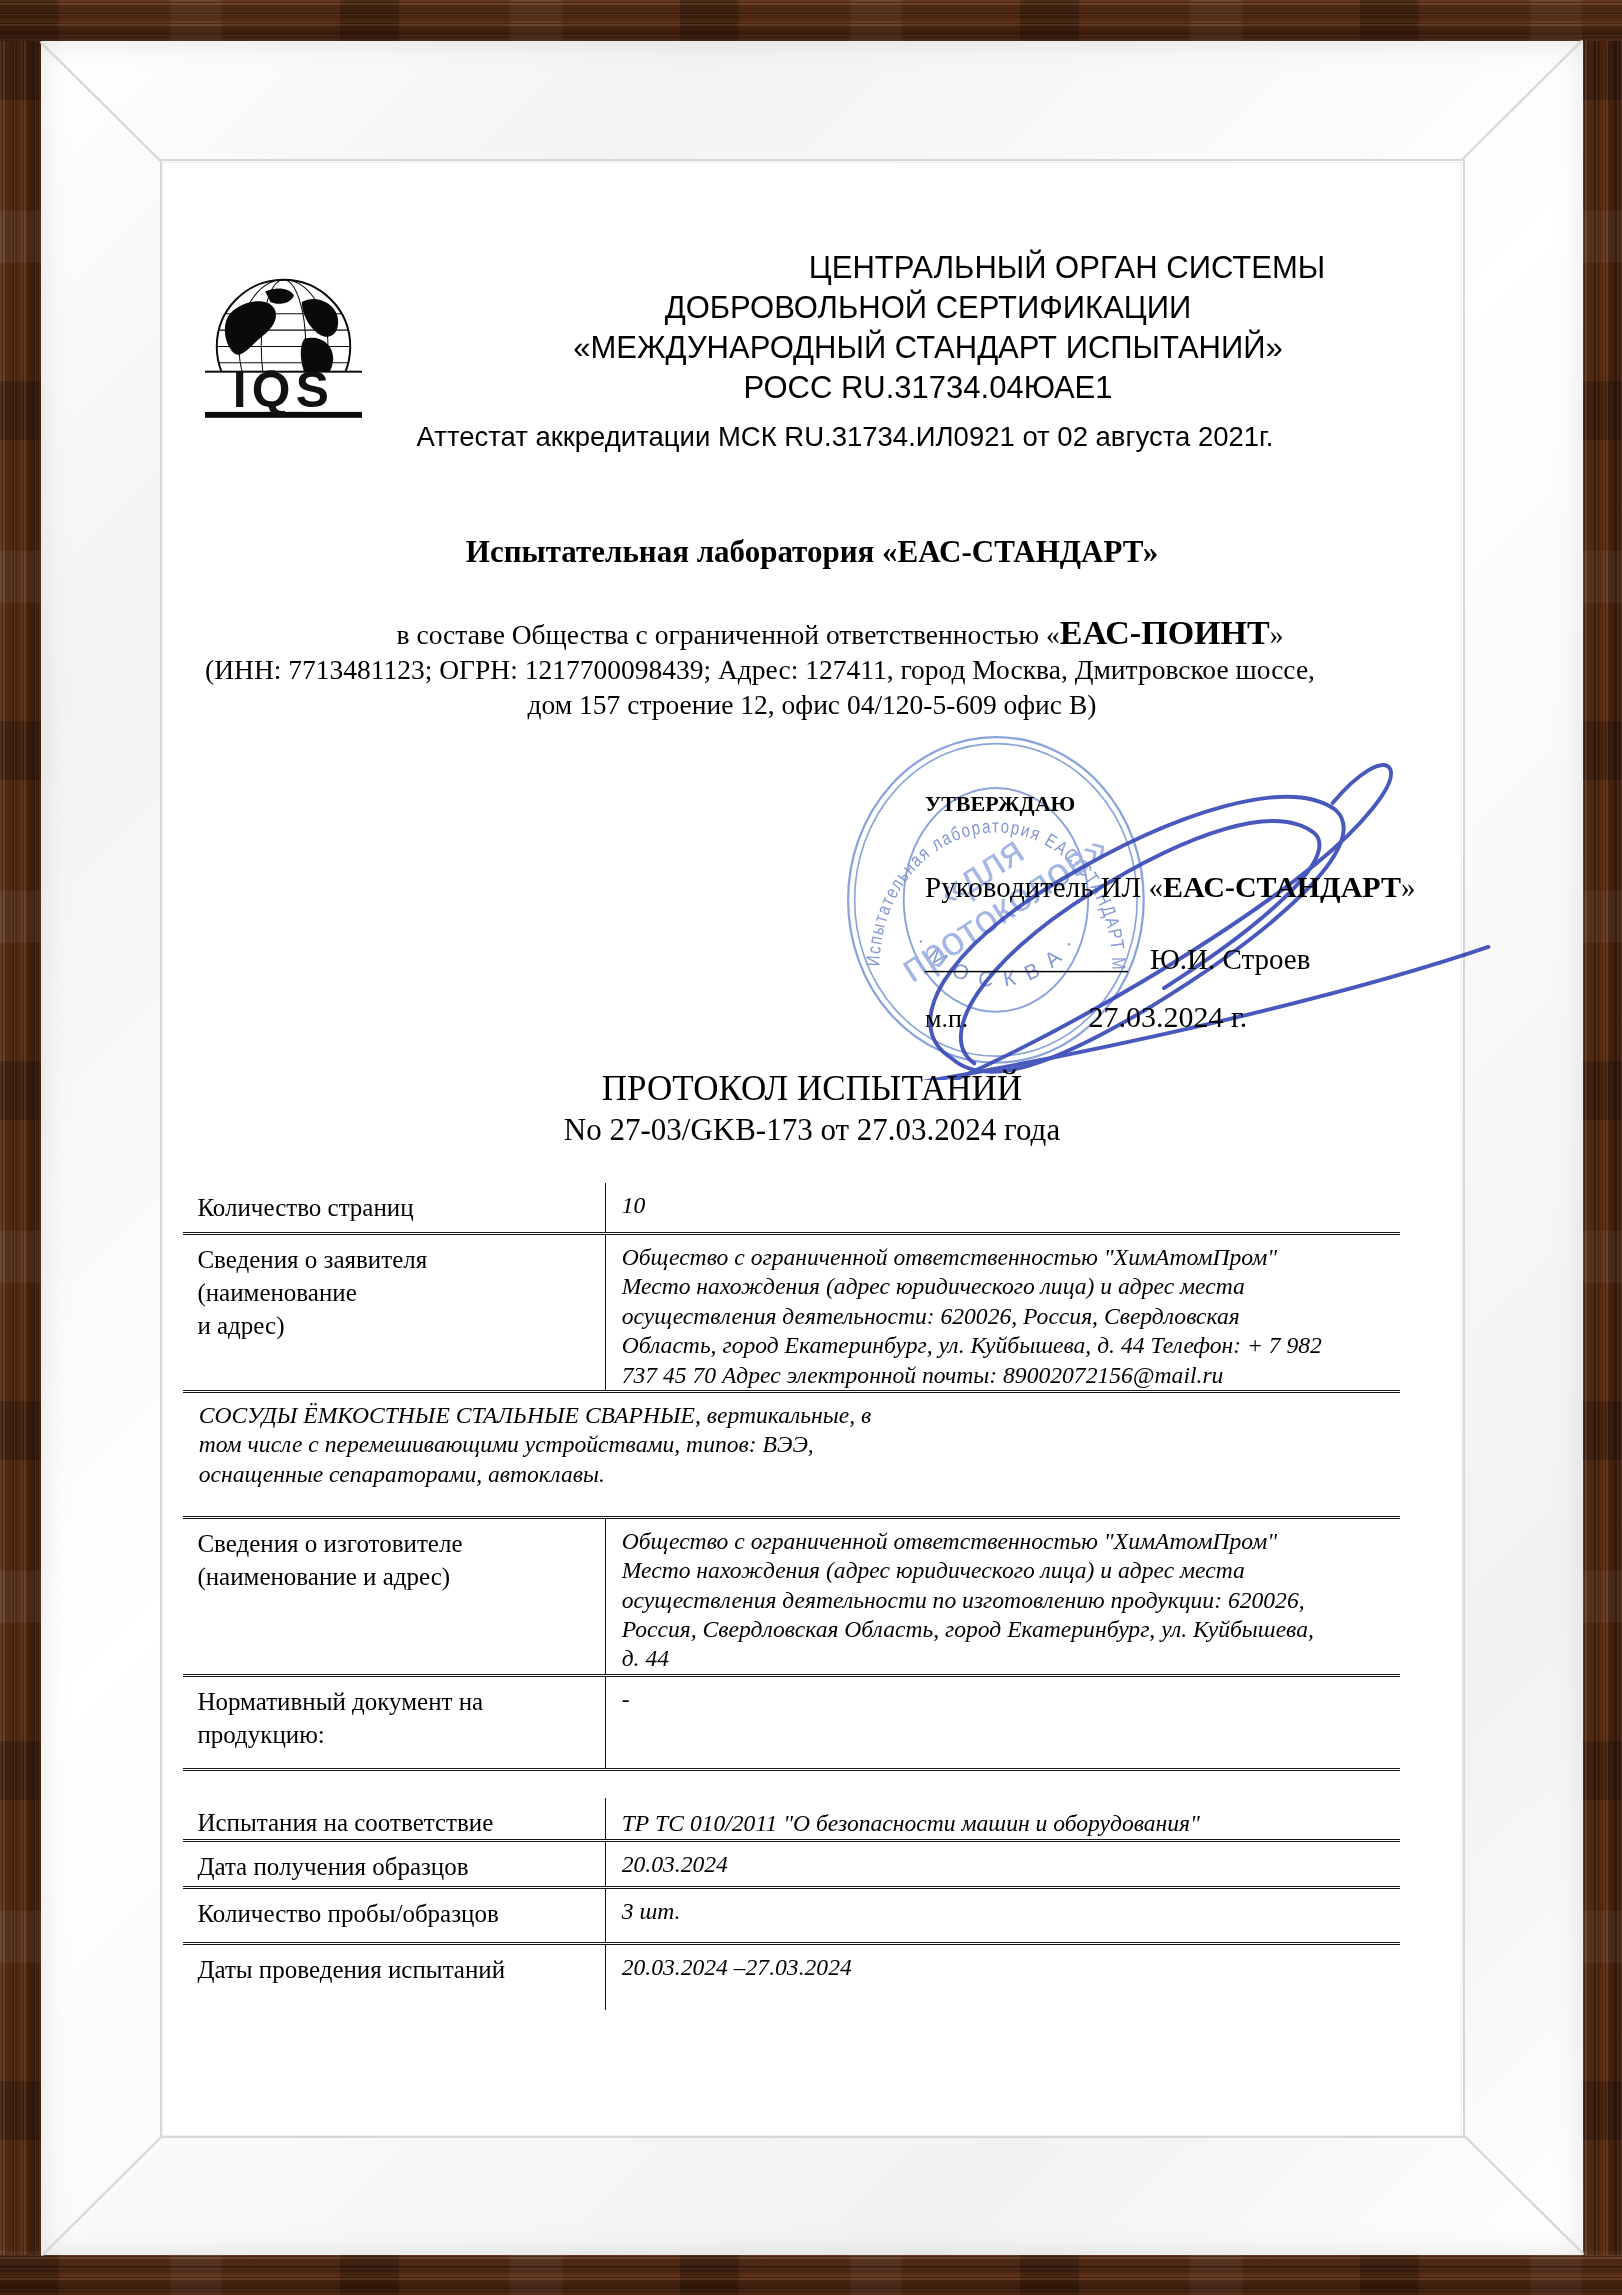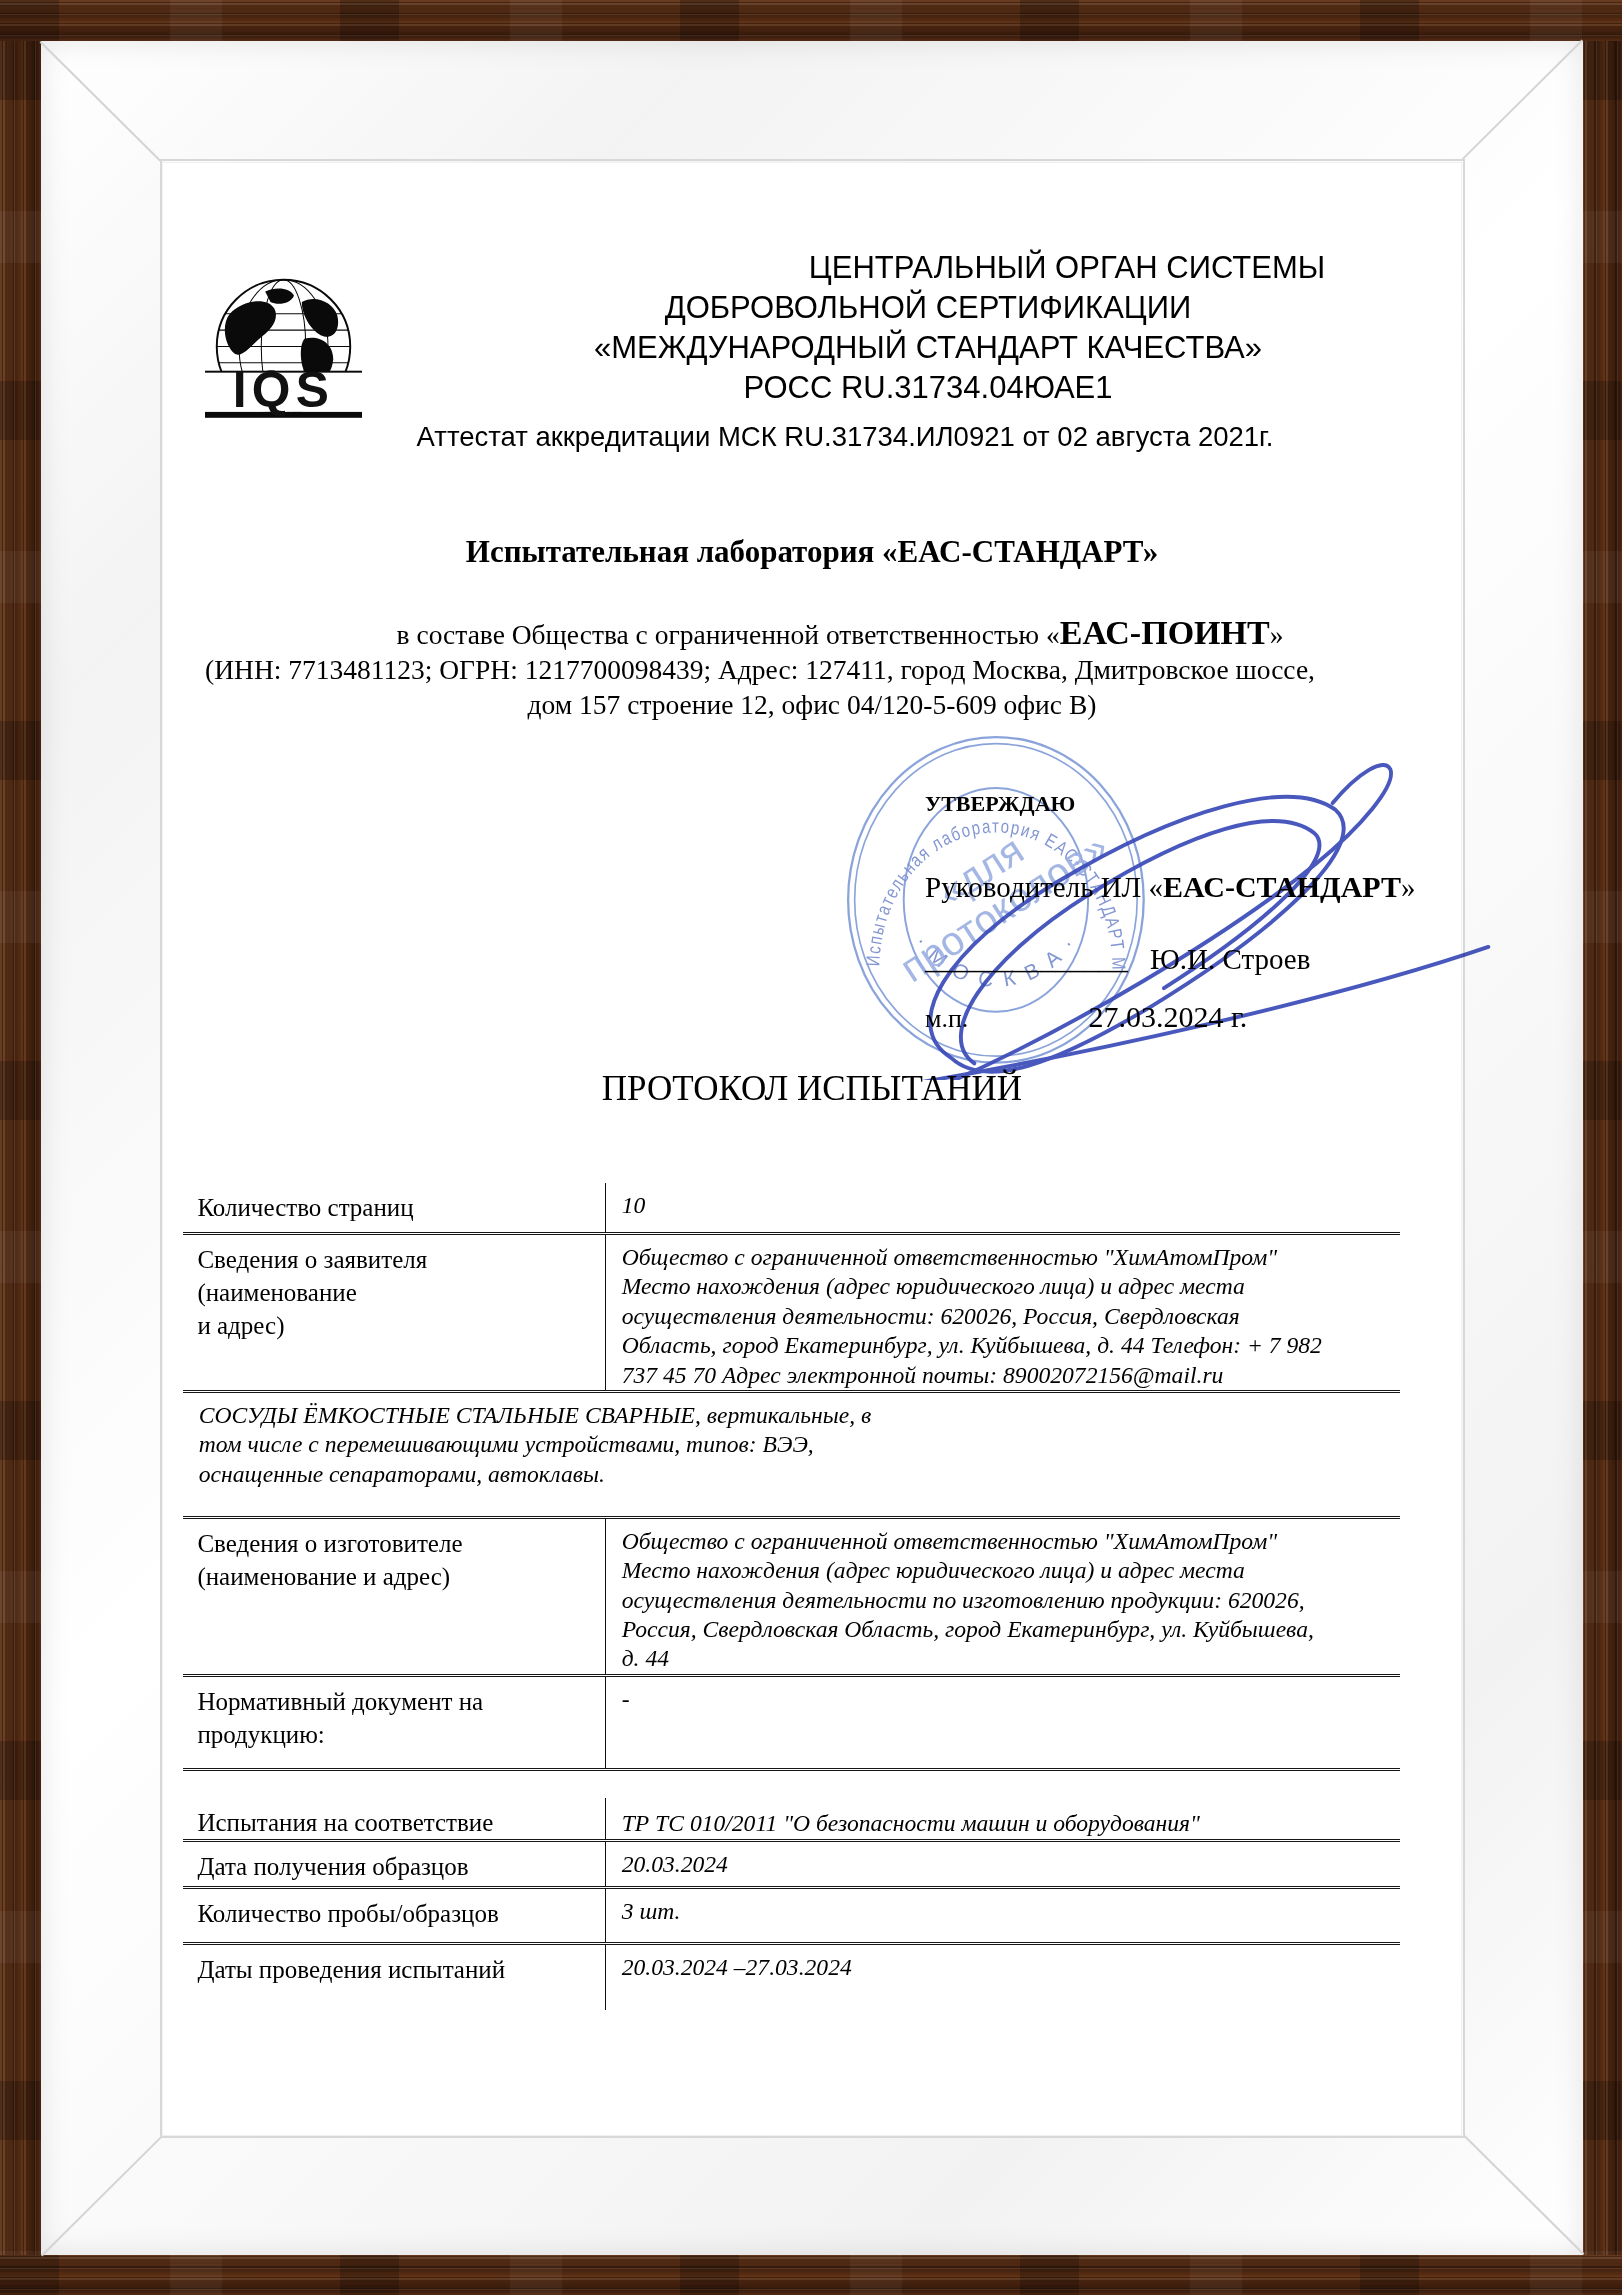--- a/index.html
+++ b/index.html
@@ -129,37 +129,38 @@
       <g>
         <rect x="-2" y="150" width="244" height="62" fill="#fff"></rect>
         <rect x="0" y="149" width="240" height="3" fill="#0a0a0a"></rect>
         <rect x="0" y="212" width="240" height="9" fill="#0a0a0a"></rect>
       </g>
       <text x="120" y="205" text-anchor="middle" font-family="Liberation Sans, DejaVu Sans, sans-serif" font-size="76" font-weight="bold" letter-spacing="8" fill="#111">IQS</text>
     </svg>
 
     <div class="abs hdr hdr1">ЦЕНТРАЛЬНЫЙ ОРГАН СИСТЕМЫ</div>
     <div class="abs hdr hdr2">ДОБРОВОЛЬНОЙ СЕРТИФИКАЦИИ</div>
-    <div class="abs hdr hdr3">«МЕЖДУНАРОДНЫЙ СТАНДАРТ КАЧЕСТВА»</div>
+    <div class="abs hdr hdr3">«МЕЖДУНАРОДНЫЙ СТАНДАРТ ИСПЫТАНИЙ»</div>
     <div class="abs hdr hdr4">РОСС RU.31734.04ЮАЕ1</div>
     <div class="abs hdr hdr5">Аттестат аккредитации МСК RU.31734.ИЛ0921 от 02 августа 2021г.</div>
 
     <div class="abs labtitle">Испытательная лаборатория «ЕАС-СТАНДАРТ»</div>
     <div class="abs member"><span>в составе Общества с ограниченной ответственностью «</span><b>ЕАС-ПОИНТ</b><span>»</span></div>
     <div class="abs inn">(ИНН: 7713481123; ОГРН: 1217700098439; Адрес: 127411, город Москва, Дмитровское шоссе,</div>
     <div class="abs dom">дом 157 строение 12, офис 04/120-5-609 офис В)</div>
 
     <div class="abs approval">
       <div class="appr-line appr-utv">УТВЕРЖДАЮ</div>
       <div class="appr-line appr-head"><span>Руководитель ИЛ «</span><b>ЕАС-СТАНДАРТ</b><span>»</span></div>
       <div class="appr-line appr-sig"><span>______________</span><span class="signer">Ю.И. Строев</span></div>
       <div class="appr-line appr-mp"><span>м.п.</span><span class="adate">27.03.2024 г.</span></div>
     </div>
 
     <div class="abs ptitle">ПРОТОКОЛ ИСПЫТАНИЙ</div>
+    <div class="abs pnum">No 27-03/GKB-173 от 27.03.2024 года</div>
 
     <div class="abs ttable">
       <div class="trow r1">
         <div class="tleft">Количество страниц</div>
         <div class="tright">10</div>
       </div>
       <div class="trow r2">
         <div class="tleft">Сведения о заявителя (наименование
 и адрес)</div>
         <div class="tright">Общество с ограниченной ответственностью "ХимАтомПром"

